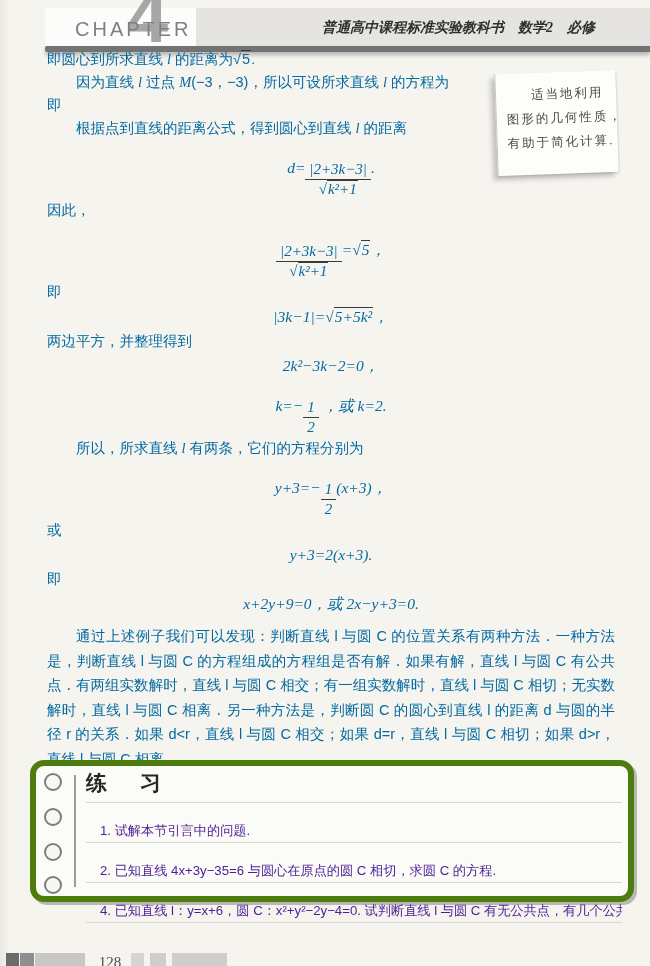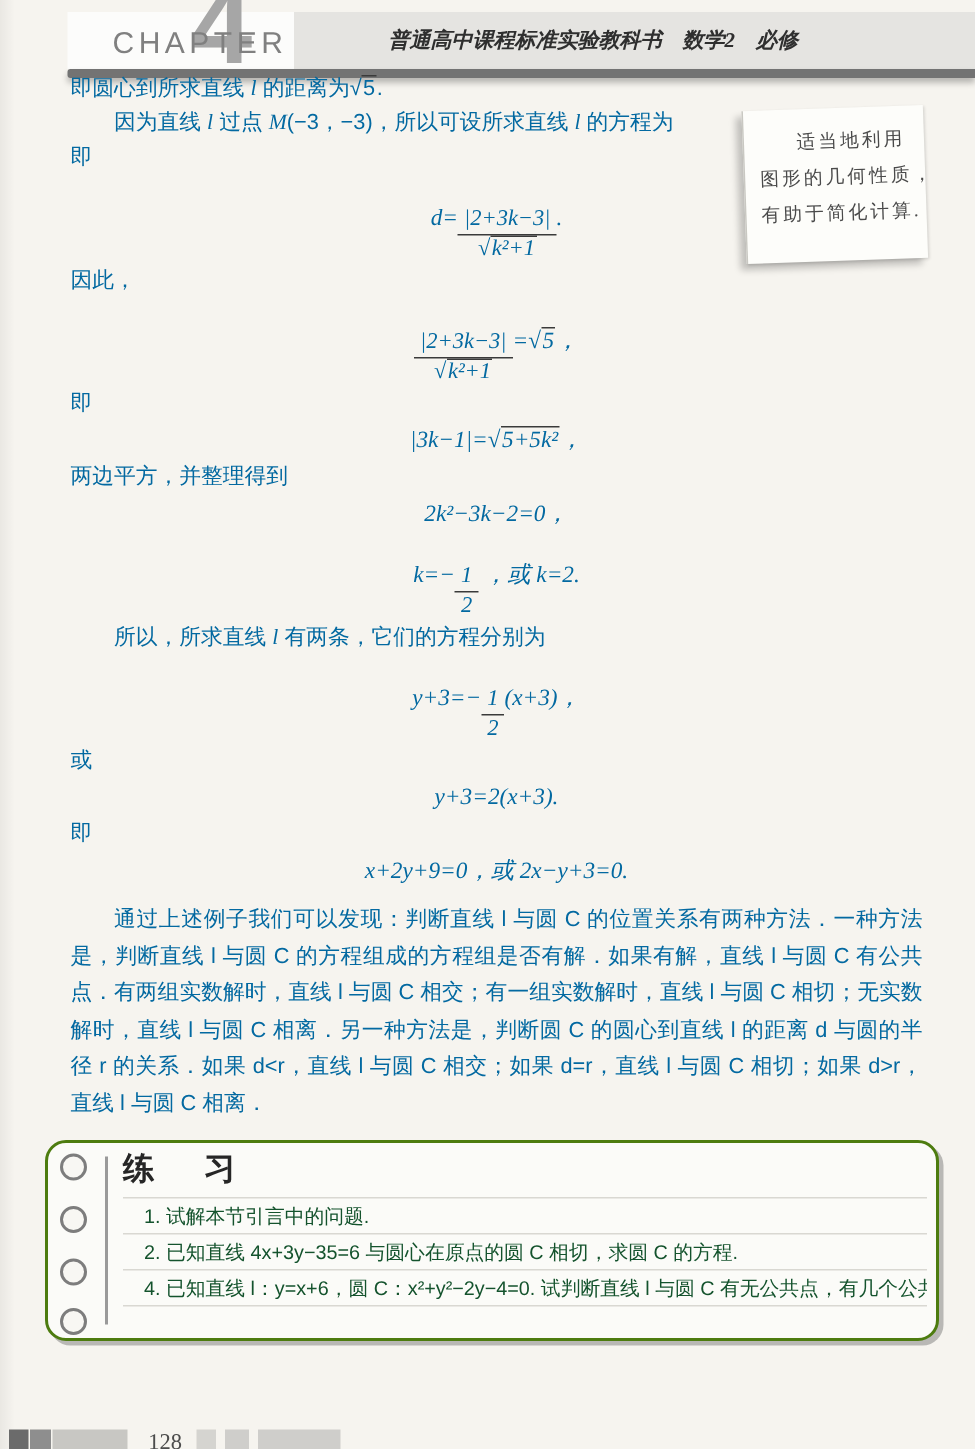--- a/index.html
+++ b/index.html
@@ -29,21 +29,21 @@
   .header .chapter-label {
     position:absolute; left:30px; bottom:5px; z-index:2;
     font-size:20px; letter-spacing:3px; color:#808080;
   }
   .header .gray-box {
     position:absolute; left:151px; right:0; top:0; height:38px;
     background:#e5e4e1;
   }
   .header .book-title {
     position:absolute; left:0; right:55px; top:0; height:38px;
-    line-height:40px; text-align:center;
+    line-height:40px; text-align:right;
     font-style:italic; font-weight:bold; font-size:14px; color:#2f2f2f;
     font-family:"Liberation Serif", serif;
   }
   .header .rule {
     position:absolute; left:0; right:0; top:38px; height:6px;
     background:#737373; border-radius:2px 0 0 2px;
     box-shadow:0 3px 4px rgba(0,0,0,0.28);
   }
 
   
@@ -77,40 +77,40 @@
   .frac .num { display:block; padding:0 4px 1px; border-bottom:1.2px solid #3a3a3a;margin-top:20px; }
   .frac .den { display:block; padding:1px 4px 0; }
   .sqrt { display:inline; white-space:nowrap; }
   .sqrt::before { content:"\221A"; font-style:normal; }
   .sqrt .rad { border-top:1.2px solid #3a3a3a; padding:0 1px; }
   .closing { text-align:justify; margin-top:8px !important; line-height:24.6px; text-indent:2em; }
 
   
   .exercises {
     position:absolute; left:30px; top:760px; width:592px; height:130px;
-    background:#fbfbf8; border:2px solid #4d7c0f; border-radius:14px;
+    background:#fbfbf8; border:6px solid #4d7c0f; border-radius:14px;
     box-shadow:3px 3px 0 rgba(110,110,110,0.45);
   }
   .ring {
     position:absolute; left:8px; width:14px; height:14px;
     border:2px solid #7d7d7d; border-radius:50%; background:#f8f7f3;
   }
   .ring.r1 { top:7px; } .ring.r2 { top:42px; } .ring.r3 { top:77px; } .ring.r4 { top:110px; }
   .ex-vline {
     position:absolute; left:38px; top:9px; bottom:9px; width:2px; background:#9a9a9a;
   }
   .ex-content { position:absolute; left:50px; right:6px; top:0; bottom:0; }
   .ex-title {
     height:33px; padding-top:3px; border-bottom:1px solid #d9d8d2;
     font-size:21px; font-weight:bold; letter-spacing:6px; color:#262626;
     font-family:"Liberation Serif", serif;
   }
   .ex-item {
     height:23px; line-height:23.5px; border-bottom:1px solid #d9d8d2;
-    font-size:13.2px; color:#14532d; padding-left:14px; white-space:nowrap; overflow:hidden;
+    font-size:13.2px; color:#4c1d95; padding-left:14px; white-space:nowrap; overflow:hidden;margin-top:16px;
   }
   .ex-item.last { border-bottom:1px solid #d9d8d2; }
 
   
   .footer { position:absolute; left:0; top:916px; width:100%; height:22px;margin-top:35px; }
   .fb { position:absolute; top:2px; height:19px; }
   .fb1 { left:6px;  width:13px; background:#6b6b6b; }
   .fb2 { left:20px; width:14px; background:#8e8e8e; }
   .fb3 { left:35px; width:50px; background:#c8c7c3; }
   .fb4 { left:131px; width:13px; background:#d5d4d0; }
@@ -147,20 +147,21 @@
   <div class="body-col">
 
     <p><span>即圆心到所求直线 </span><span class="vi">l</span><span> 的距离为</span><span class="sqrt"><span class="rad">5</span></span><span>.</span></p>
 
     <p class="indent"><span>因为直线 </span><span class="vi">l</span><span> 过点 </span><span class="vi">M</span><span>(−3，−3)，所以可设所求直线 </span><span class="vi">l</span><span> 的方程为</span></p>
 
 
     <p>即</p>
 
 
+    <p class="indent"><span>根据点到直线的距离公式，得到圆心到直线 </span><span class="vi">l</span><span> 的距离</span></p>
 
     <div class="formula"><span>d=</span><span class="frac"><span class="num">|2+3k−3|</span><span class="den"><span class="sqrt"><span class="rad">k²+1</span></span></span></span><span>.</span></div>
 
     <p>因此，</p>
 
     <div class="formula"><span class="frac"><span class="num">|2+3k−3|</span><span class="den"><span class="sqrt"><span class="rad">k²+1</span></span></span></span><span>=</span><span class="sqrt"><span class="rad">5</span></span><span>，</span></div>
 
     <p>即</p>
 
     <div class="formula"><span>|3k−1|=</span><span class="sqrt"><span class="rad">5+5k²</span></span><span>，</span></div>

